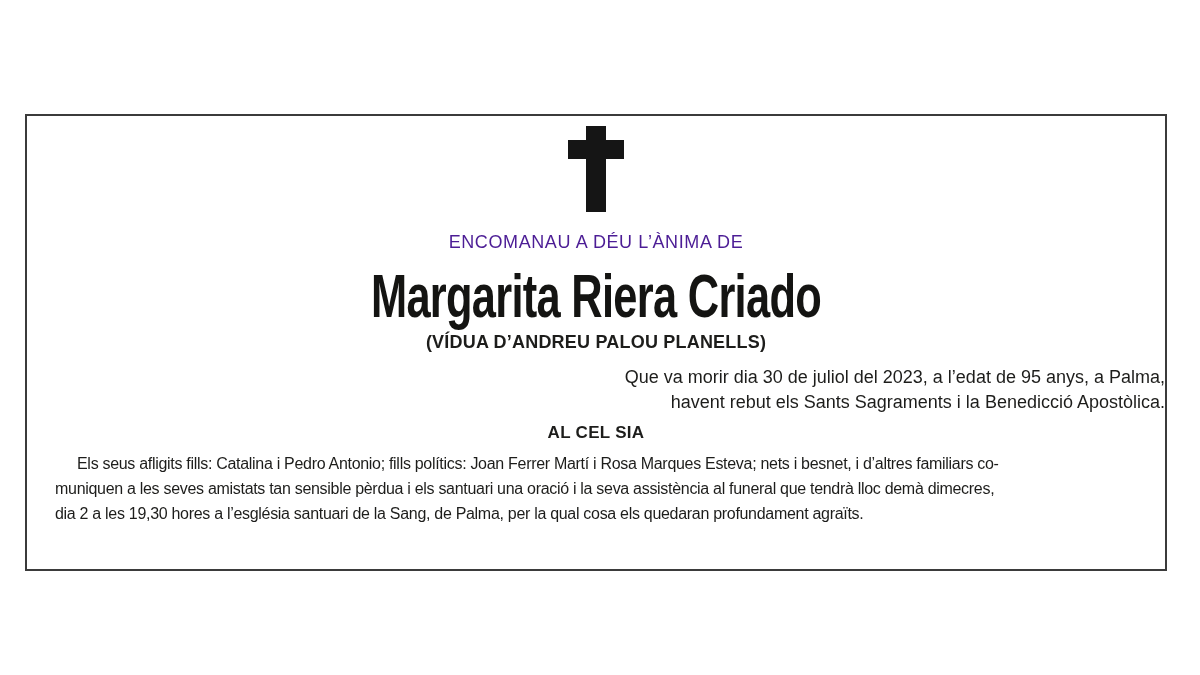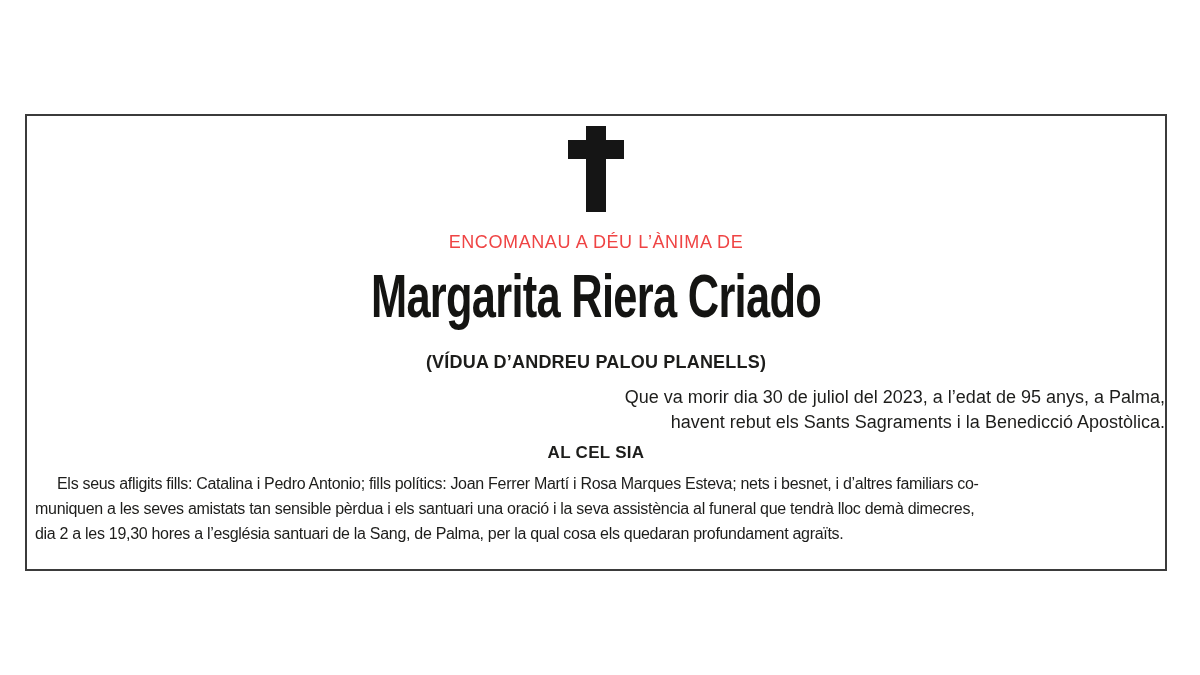--- a/index.html
+++ b/index.html
@@ -38,56 +38,56 @@
     position: absolute;
     left: 0; top: 14px;
     width: 56px; height: 19px;
     background: #151515;
   }
   .invocation {
     margin-top: 20px;
     font-size: 18px;
     line-height: 20px;
     letter-spacing: 0.6px;
-    color: #ef4444;
+    color: #4c1d95;
   }
   .name {
     margin: 12px 0 0 0;
     font-size: 62px;
     line-height: 64px;
     font-weight: 700;
     letter-spacing: -1px;
     white-space: nowrap;
     transform: scaleX(0.70);
     transform-origin: 50% 50%;
     color: #141412;
   }
   .widow {
-    margin-top: 23px;
+    margin-top: 3px;
     font-size: 18px;
     line-height: 22px;
     font-weight: 700;
     letter-spacing: 0.2px;
   }
   .death {
     margin-top: 12px;
     font-size: 18px;
     line-height: 25px;
     text-align: right;
   }
   .blessing {
     margin-top: 8px;
     font-size: 17px;
     line-height: 20px;
     font-weight: 700;
     letter-spacing: 0.3px;
   }
   .notice {
     margin-top: 8px;
-    padding: 0 8px;
+    padding: 0 28px;
     text-align: left;
     font-size: 16px;
     line-height: 25px;
     letter-spacing: -0.3px;
   }
   .notice .nl { white-space: nowrap; }
   .notice .indent { text-indent: 22px; }
 </style>
 </head>
 <body>

